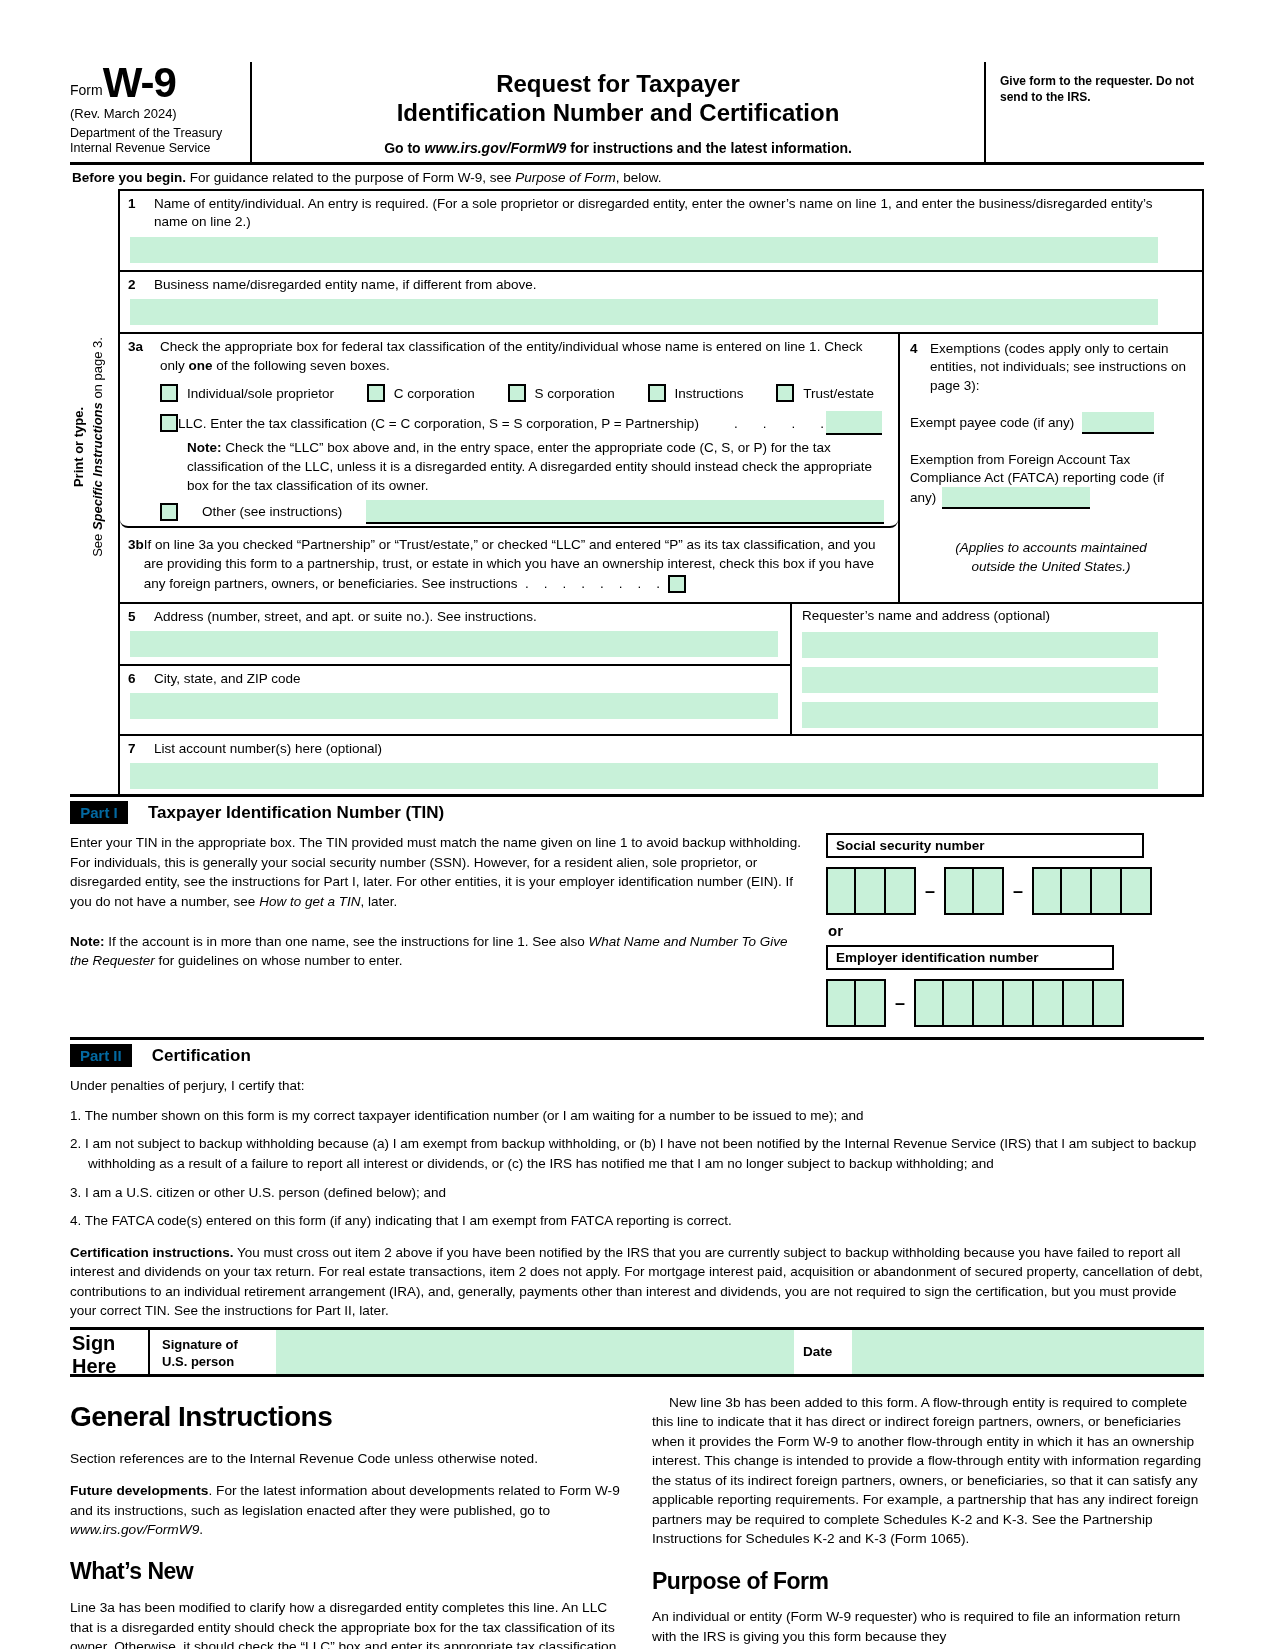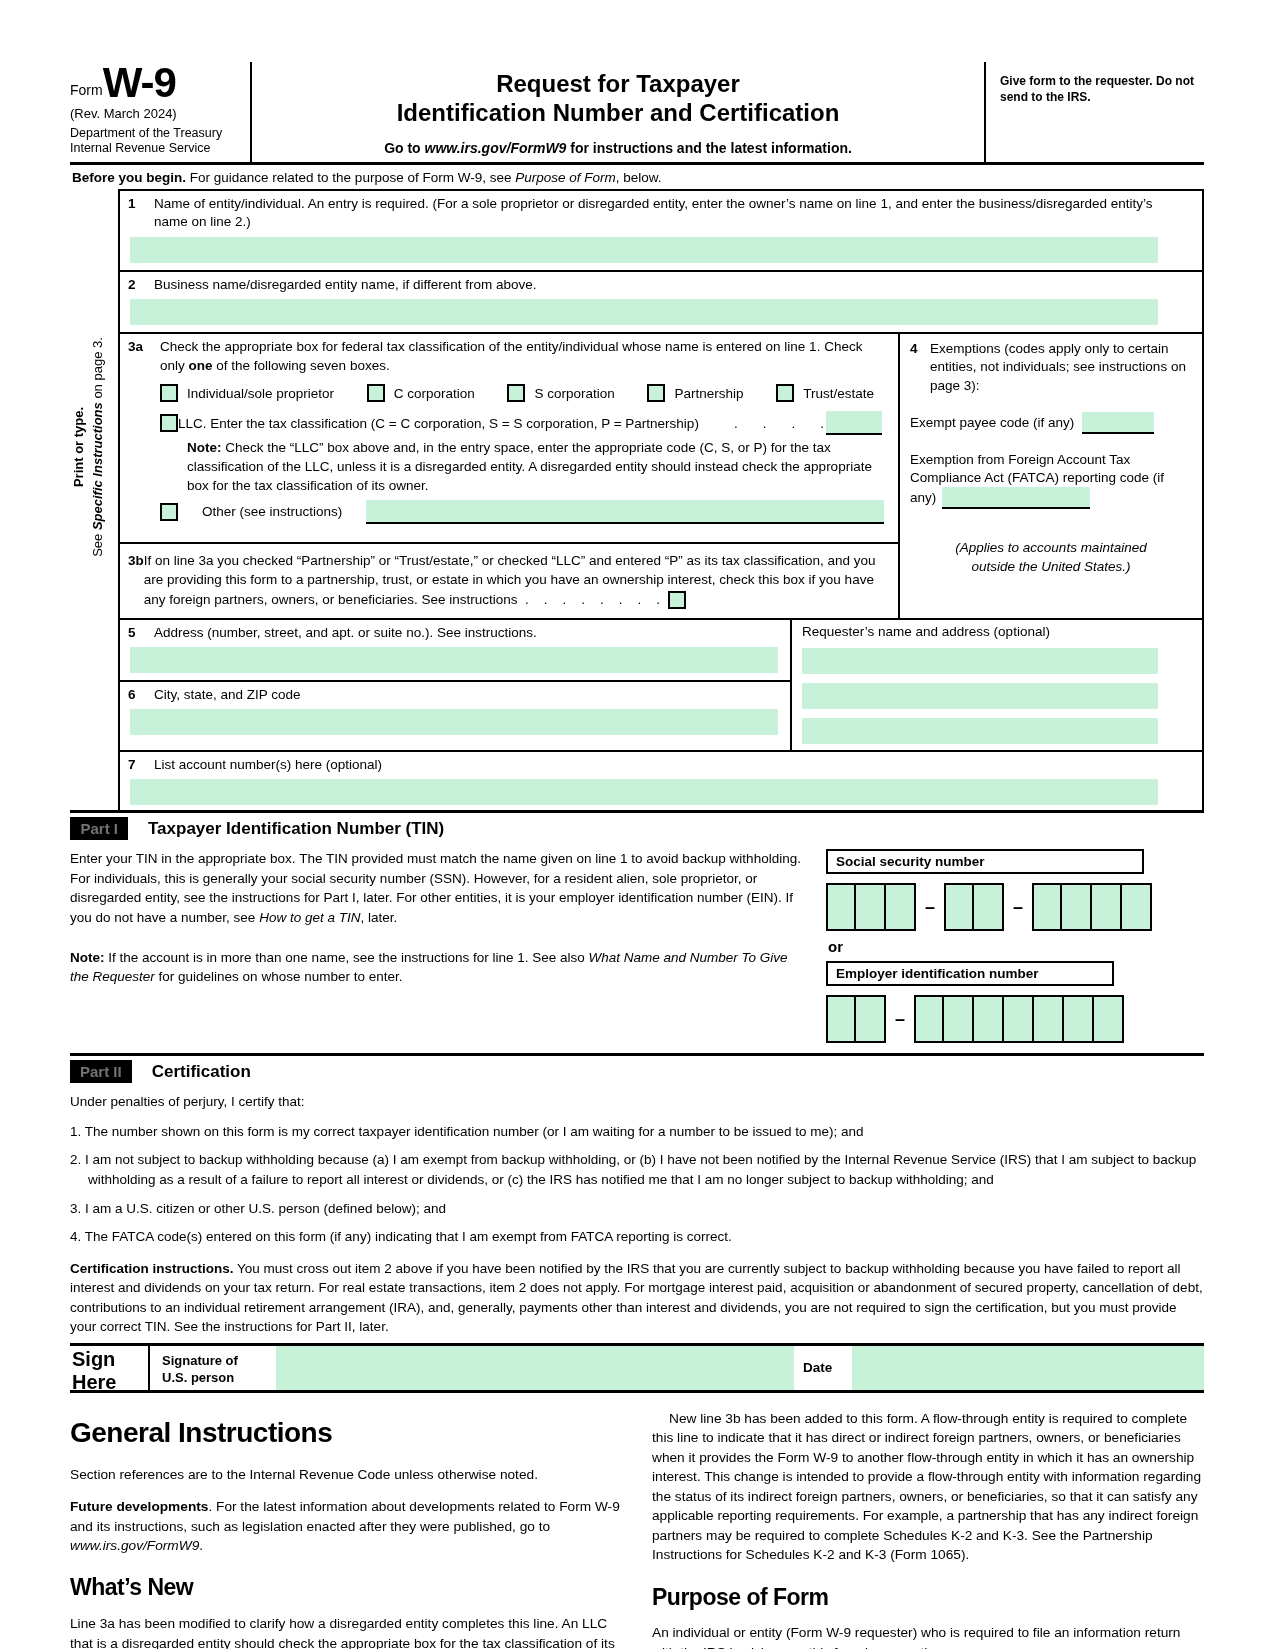--- a/index.html
+++ b/index.html
@@ -36,21 +36,21 @@
   .nl { display:flex; padding:4px 14px 0 8px; font-size:13.5px; line-height:1.4; }
   .nl .num { font-weight:bold; width:26px; flex:none; }
   .nl .numw { width:32px; }
   .gbar { background:var(--green); height:26px; margin:5px 44px 7px 10px; }
   .gbar-tight { margin-top:4px; }
 
   
   .r3ab { display:flex; border-bottom:2px solid #000; }
   .r3-left { flex:1; border-right:2px solid #000; }
   .r3-right { width:302px; flex:none; padding:6px 10px 0 10px; font-size:13.5px; line-height:1.35; }
-  .r3a { border-bottom:2px solid #000; padding-bottom:18px; }
+  .r3a { border-bottom:2px solid #000; padding-bottom:2px;border-radius:8px; }
   .cbrow { display:flex; align-items:center; justify-content:space-between; padding:8px 24px 2px 40px; font-size:13.5px; }
   .cbitem { display:flex; align-items:center; gap:9px; }
   .cb { width:18px; height:18px; background:var(--green); border:2px solid #000; flex:none; }
   .llcrow { display:flex; align-items:center; padding:7px 16px 1px 40px; font-size:13.5px; }
   .llc-dots { margin-left:auto; letter-spacing:2px; }
   .g-entry { width:56px; height:24px; background:var(--green); border-bottom:2px solid #000; flex:none; }
   .note3a { padding:3px 16px 0 67px; font-size:13.5px; line-height:1.4; }
   .otherrow { display:flex; align-items:center; gap:24px; padding:4px 14px 0 40px; font-size:13.5px; }
   .g-other { flex:1; height:24px; background:var(--green); border-bottom:2px solid #000; }
   .r3b { padding:7px 12px 9px 8px; font-size:13.5px; line-height:1.45; display:flex; }
@@ -65,21 +65,21 @@
   
   .r56 { display:flex; border-bottom:2px solid #000; }
   .r56-left { width:672px; flex:none; border-right:2px solid #000; }
   .r5 { border-bottom:2px solid #000; }
   .r56-left .gbar { margin-right:12px; }
   .reqcol { flex:1; padding:4px 44px 6px 10px; font-size:13.5px; }
   .gbar-req { height:26px; background:var(--green); margin-top:9px; }
 
   
   .part-hdr { border-top:3px solid #000; display:flex; align-items:center; padding:4px 0 3px; }
-  .part-badge { background:#000; color:#737373; font-weight:bold; font-size:15px; padding:3px 10px; margin-right:20px; min-width:58px; text-align:right; }
+  .part-badge { background:#000; color:#0369a1; font-weight:bold; font-size:15px; padding:3px 10px; margin-right:20px; min-width:58px; text-align:center; }
   .part-title { font-weight:bold; font-size:17px; }
 
   
   .p1body { display:flex; padding-top:6px; }
   .p1text { flex:1; padding-right:24px; font-size:13.5px; line-height:1.45; }
   .p1text .note { margin-top:20px; }
   .p1tin { width:378px; flex:none; }
   .tin-label-box { border:2px solid #000; font-weight:bold; font-size:13.5px; padding:3px 8px; }
   .ssn-label { width:318px; }
   .ein-label { width:288px; margin-top:6px; }
@@ -186,21 +186,21 @@
               <span class="cbitem">
                 <span class="cb"></span>
                 <span>C corporation</span>
               </span>
               <span class="cbitem">
                 <span class="cb"></span>
                 <span>S corporation</span>
               </span>
               <span class="cbitem">
                 <span class="cb"></span>
-                <span>Partnership</span>
+                <span>Instructions</span>
               </span>
               <span class="cbitem">
                 <span class="cb"></span>
                 <span>Trust/estate</span>
               </span>
             </div>
             <div class="llcrow">
               <span class="cb"></span>
               <span>LLC. Enter the tax classification (C = C corporation, S = S corporation, P = Partnership)</span>
               <span class="llc-dots">.&nbsp;&nbsp;&nbsp;&nbsp;.&nbsp;&nbsp;&nbsp;&nbsp;.&nbsp;&nbsp;&nbsp;&nbsp;.</span>

